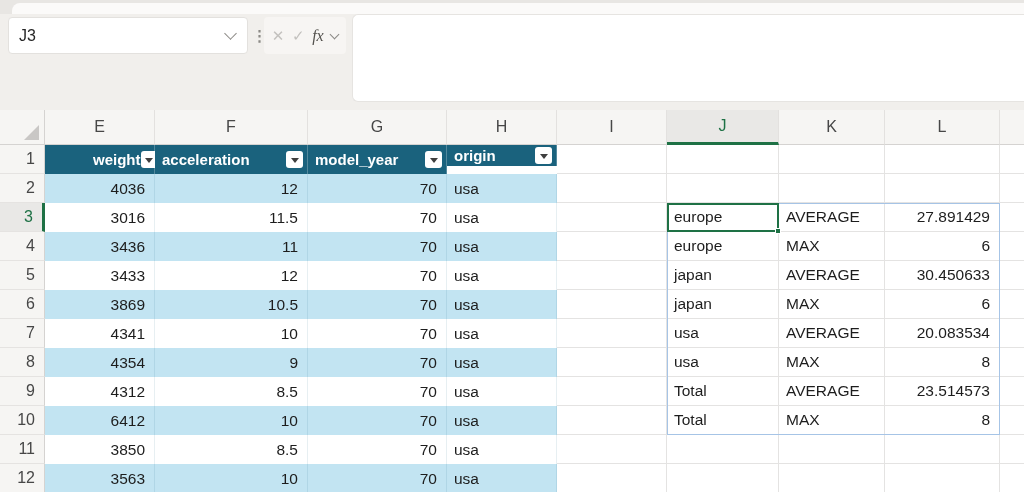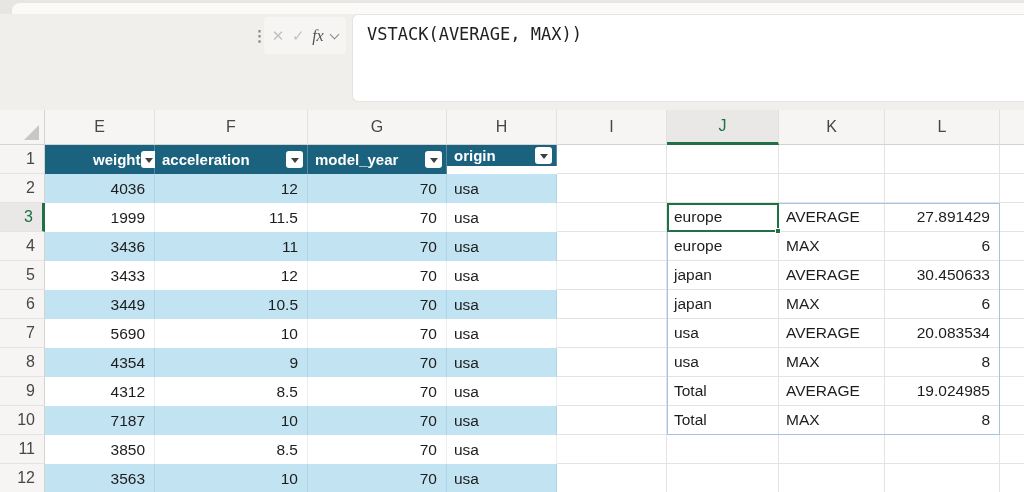--- a/index.html
+++ b/index.html
@@ -63,32 +63,35 @@
 </head>
 <body>
 
 <div id="app">
 
   <div id="top-zone">
     <div id="ribbon-edge">
       <div id="ribbon-panel"></div>
     </div>
 
+    <div id="name-box">
+      <span class="nb-text">J3</span>
+      <span class="chev"></span>
+    </div>
 
     <div id="drag-dots">⋮</div>
 
     <div id="fx-group">
       <span class="icon-dim">✕</span>
       <span class="icon-dim">✓</span>
       <span class="icon-fx">fx</span>
       <span class="chev"></span>
     </div>
 
     <div id="formula-panel">
-      <div class="formula-line">VSTACK(AVERAGE, MAX))</div>
     </div>
   </div>
 
   <div id="sheet">
     <div id="corner">
         <div class="tri"></div>
       </div>
     <div id="col-headers">
         <div class="col-hd" style="left: 45px; width: 110px;">E</div>
         <div class="col-hd" style="left: 155px; width: 153px;">F</div>
@@ -196,49 +199,49 @@
         <div class="tbl-hd" style="left: 447px; top: 35px; width: 110px; height: 21px; background: rgb(26, 98, 125);">
           <div class="">origin</div>
           <div class="filter-btn">
             <div class="arr"></div>
           </div>
         </div>
         <div class="cell t-band num" style="left: 45px; top: 64px; width: 110px; height: 29px; background: rgb(194, 228, 242);">4036</div>
         <div class="cell t-band num" style="left: 155px; top: 64px; width: 153px; height: 29px; background: rgb(194, 228, 242);">12</div>
         <div class="cell t-band num" style="left: 308px; top: 64px; width: 139px; height: 29px; background: rgb(194, 228, 242);">70</div>
         <div class="cell t-band txt" style="left: 447px; top: 64px; width: 110px; height: 29px; background: rgb(194, 228, 242);">usa</div>
-        <div class="cell t-band num" style="left: 45px; top: 93px; width: 110px; height: 29px; background: rgb(255, 255, 255);">1999</div>
+        <div class="cell t-band num" style="left: 45px; top: 93px; width: 110px; height: 29px; background: rgb(255, 255, 255);">3016</div>
         <div class="cell t-band num" style="left: 155px; top: 93px; width: 153px; height: 29px; background: rgb(255, 255, 255);">11.5</div>
         <div class="cell t-band num" style="left: 308px; top: 93px; width: 139px; height: 29px; background: rgb(255, 255, 255);">70</div>
         <div class="cell t-band txt" style="left: 447px; top: 93px; width: 110px; height: 29px; background: rgb(255, 255, 255);">usa</div>
         <div class="cell t-band num" style="left: 45px; top: 122px; width: 110px; height: 29px; background: rgb(194, 228, 242);">3436</div>
         <div class="cell t-band num" style="left: 155px; top: 122px; width: 153px; height: 29px; background: rgb(194, 228, 242);">11</div>
         <div class="cell t-band num" style="left: 308px; top: 122px; width: 139px; height: 29px; background: rgb(194, 228, 242);">70</div>
         <div class="cell t-band txt" style="left: 447px; top: 122px; width: 110px; height: 29px; background: rgb(194, 228, 242);">usa</div>
         <div class="cell t-band num" style="left: 45px; top: 151px; width: 110px; height: 29px; background: rgb(255, 255, 255);">3433</div>
         <div class="cell t-band num" style="left: 155px; top: 151px; width: 153px; height: 29px; background: rgb(255, 255, 255);">12</div>
         <div class="cell t-band num" style="left: 308px; top: 151px; width: 139px; height: 29px; background: rgb(255, 255, 255);">70</div>
         <div class="cell t-band txt" style="left: 447px; top: 151px; width: 110px; height: 29px; background: rgb(255, 255, 255);">usa</div>
-        <div class="cell t-band num" style="left: 45px; top: 180px; width: 110px; height: 29px; background: rgb(194, 228, 242);">3449</div>
+        <div class="cell t-band num" style="left: 45px; top: 180px; width: 110px; height: 29px; background: rgb(194, 228, 242);">3869</div>
         <div class="cell t-band num" style="left: 155px; top: 180px; width: 153px; height: 29px; background: rgb(194, 228, 242);">10.5</div>
         <div class="cell t-band num" style="left: 308px; top: 180px; width: 139px; height: 29px; background: rgb(194, 228, 242);">70</div>
         <div class="cell t-band txt" style="left: 447px; top: 180px; width: 110px; height: 29px; background: rgb(194, 228, 242);">usa</div>
-        <div class="cell t-band num" style="left: 45px; top: 209px; width: 110px; height: 29px; background: rgb(255, 255, 255);">5690</div>
+        <div class="cell t-band num" style="left: 45px; top: 209px; width: 110px; height: 29px; background: rgb(255, 255, 255);">4341</div>
         <div class="cell t-band num" style="left: 155px; top: 209px; width: 153px; height: 29px; background: rgb(255, 255, 255);">10</div>
         <div class="cell t-band num" style="left: 308px; top: 209px; width: 139px; height: 29px; background: rgb(255, 255, 255);">70</div>
         <div class="cell t-band txt" style="left: 447px; top: 209px; width: 110px; height: 29px; background: rgb(255, 255, 255);">usa</div>
         <div class="cell t-band num" style="left: 45px; top: 238px; width: 110px; height: 29px; background: rgb(194, 228, 242);">4354</div>
         <div class="cell t-band num" style="left: 155px; top: 238px; width: 153px; height: 29px; background: rgb(194, 228, 242);">9</div>
         <div class="cell t-band num" style="left: 308px; top: 238px; width: 139px; height: 29px; background: rgb(194, 228, 242);">70</div>
         <div class="cell t-band txt" style="left: 447px; top: 238px; width: 110px; height: 29px; background: rgb(194, 228, 242);">usa</div>
         <div class="cell t-band num" style="left: 45px; top: 267px; width: 110px; height: 29px; background: rgb(255, 255, 255);">4312</div>
         <div class="cell t-band num" style="left: 155px; top: 267px; width: 153px; height: 29px; background: rgb(255, 255, 255);">8.5</div>
         <div class="cell t-band num" style="left: 308px; top: 267px; width: 139px; height: 29px; background: rgb(255, 255, 255);">70</div>
         <div class="cell t-band txt" style="left: 447px; top: 267px; width: 110px; height: 29px; background: rgb(255, 255, 255);">usa</div>
-        <div class="cell t-band num" style="left: 45px; top: 296px; width: 110px; height: 29px; background: rgb(194, 228, 242);">7187</div>
+        <div class="cell t-band num" style="left: 45px; top: 296px; width: 110px; height: 29px; background: rgb(194, 228, 242);">6412</div>
         <div class="cell t-band num" style="left: 155px; top: 296px; width: 153px; height: 29px; background: rgb(194, 228, 242);">10</div>
         <div class="cell t-band num" style="left: 308px; top: 296px; width: 139px; height: 29px; background: rgb(194, 228, 242);">70</div>
         <div class="cell t-band txt" style="left: 447px; top: 296px; width: 110px; height: 29px; background: rgb(194, 228, 242);">usa</div>
         <div class="cell t-band num" style="left: 45px; top: 325px; width: 110px; height: 29px; background: rgb(255, 255, 255);">3850</div>
         <div class="cell t-band num" style="left: 155px; top: 325px; width: 153px; height: 29px; background: rgb(255, 255, 255);">8.5</div>
         <div class="cell t-band num" style="left: 308px; top: 325px; width: 139px; height: 29px; background: rgb(255, 255, 255);">70</div>
         <div class="cell t-band txt" style="left: 447px; top: 325px; width: 110px; height: 29px; background: rgb(255, 255, 255);">usa</div>
         <div class="cell t-band num" style="left: 45px; top: 354px; width: 110px; height: 29px; background: rgb(194, 228, 242);">3563</div>
         <div class="cell t-band num" style="left: 155px; top: 354px; width: 153px; height: 29px; background: rgb(194, 228, 242);">10</div>
         <div class="cell t-band num" style="left: 308px; top: 354px; width: 139px; height: 29px; background: rgb(194, 228, 242);">70</div>
@@ -256,21 +259,21 @@
         <div class="cell empty txt" style="left: 779px; top: 180px; width: 106px; height: 29px;">MAX</div>
         <div class="cell empty num" style="left: 885px; top: 180px; width: 115px; height: 29px;">6</div>
         <div class="cell empty txt" style="left: 667px; top: 209px; width: 112px; height: 29px;">usa</div>
         <div class="cell empty txt" style="left: 779px; top: 209px; width: 106px; height: 29px;">AVERAGE</div>
         <div class="cell empty num" style="left: 885px; top: 209px; width: 115px; height: 29px;">20.083534</div>
         <div class="cell empty txt" style="left: 667px; top: 238px; width: 112px; height: 29px;">usa</div>
         <div class="cell empty txt" style="left: 779px; top: 238px; width: 106px; height: 29px;">MAX</div>
         <div class="cell empty num" style="left: 885px; top: 238px; width: 115px; height: 29px;">8</div>
         <div class="cell empty txt" style="left: 667px; top: 267px; width: 112px; height: 29px;">Total</div>
         <div class="cell empty txt" style="left: 779px; top: 267px; width: 106px; height: 29px;">AVERAGE</div>
-        <div class="cell empty num" style="left: 885px; top: 267px; width: 115px; height: 29px;">19.024985</div>
+        <div class="cell empty num" style="left: 885px; top: 267px; width: 115px; height: 29px;">23.514573</div>
         <div class="cell empty txt" style="left: 667px; top: 296px; width: 112px; height: 29px;">Total</div>
         <div class="cell empty txt" style="left: 779px; top: 296px; width: 106px; height: 29px;">MAX</div>
         <div class="cell empty num" style="left: 885px; top: 296px; width: 115px; height: 29px;">8</div>
       </div>
     <div id="spill-outline" style="left: 667px; top: 93px; width: 333px; height: 232px; border-color: rgb(166, 196, 230);"></div>
     <div id="active-cell" style="left: 667px; top: 93px; width: 112px; height: 29px; border-color: rgb(30, 113, 69);"></div>
     <div id="fill-handle" style="left: 775px; top: 118px; background: rgb(30, 113, 69);"></div>
   </div>
 </div>
 

